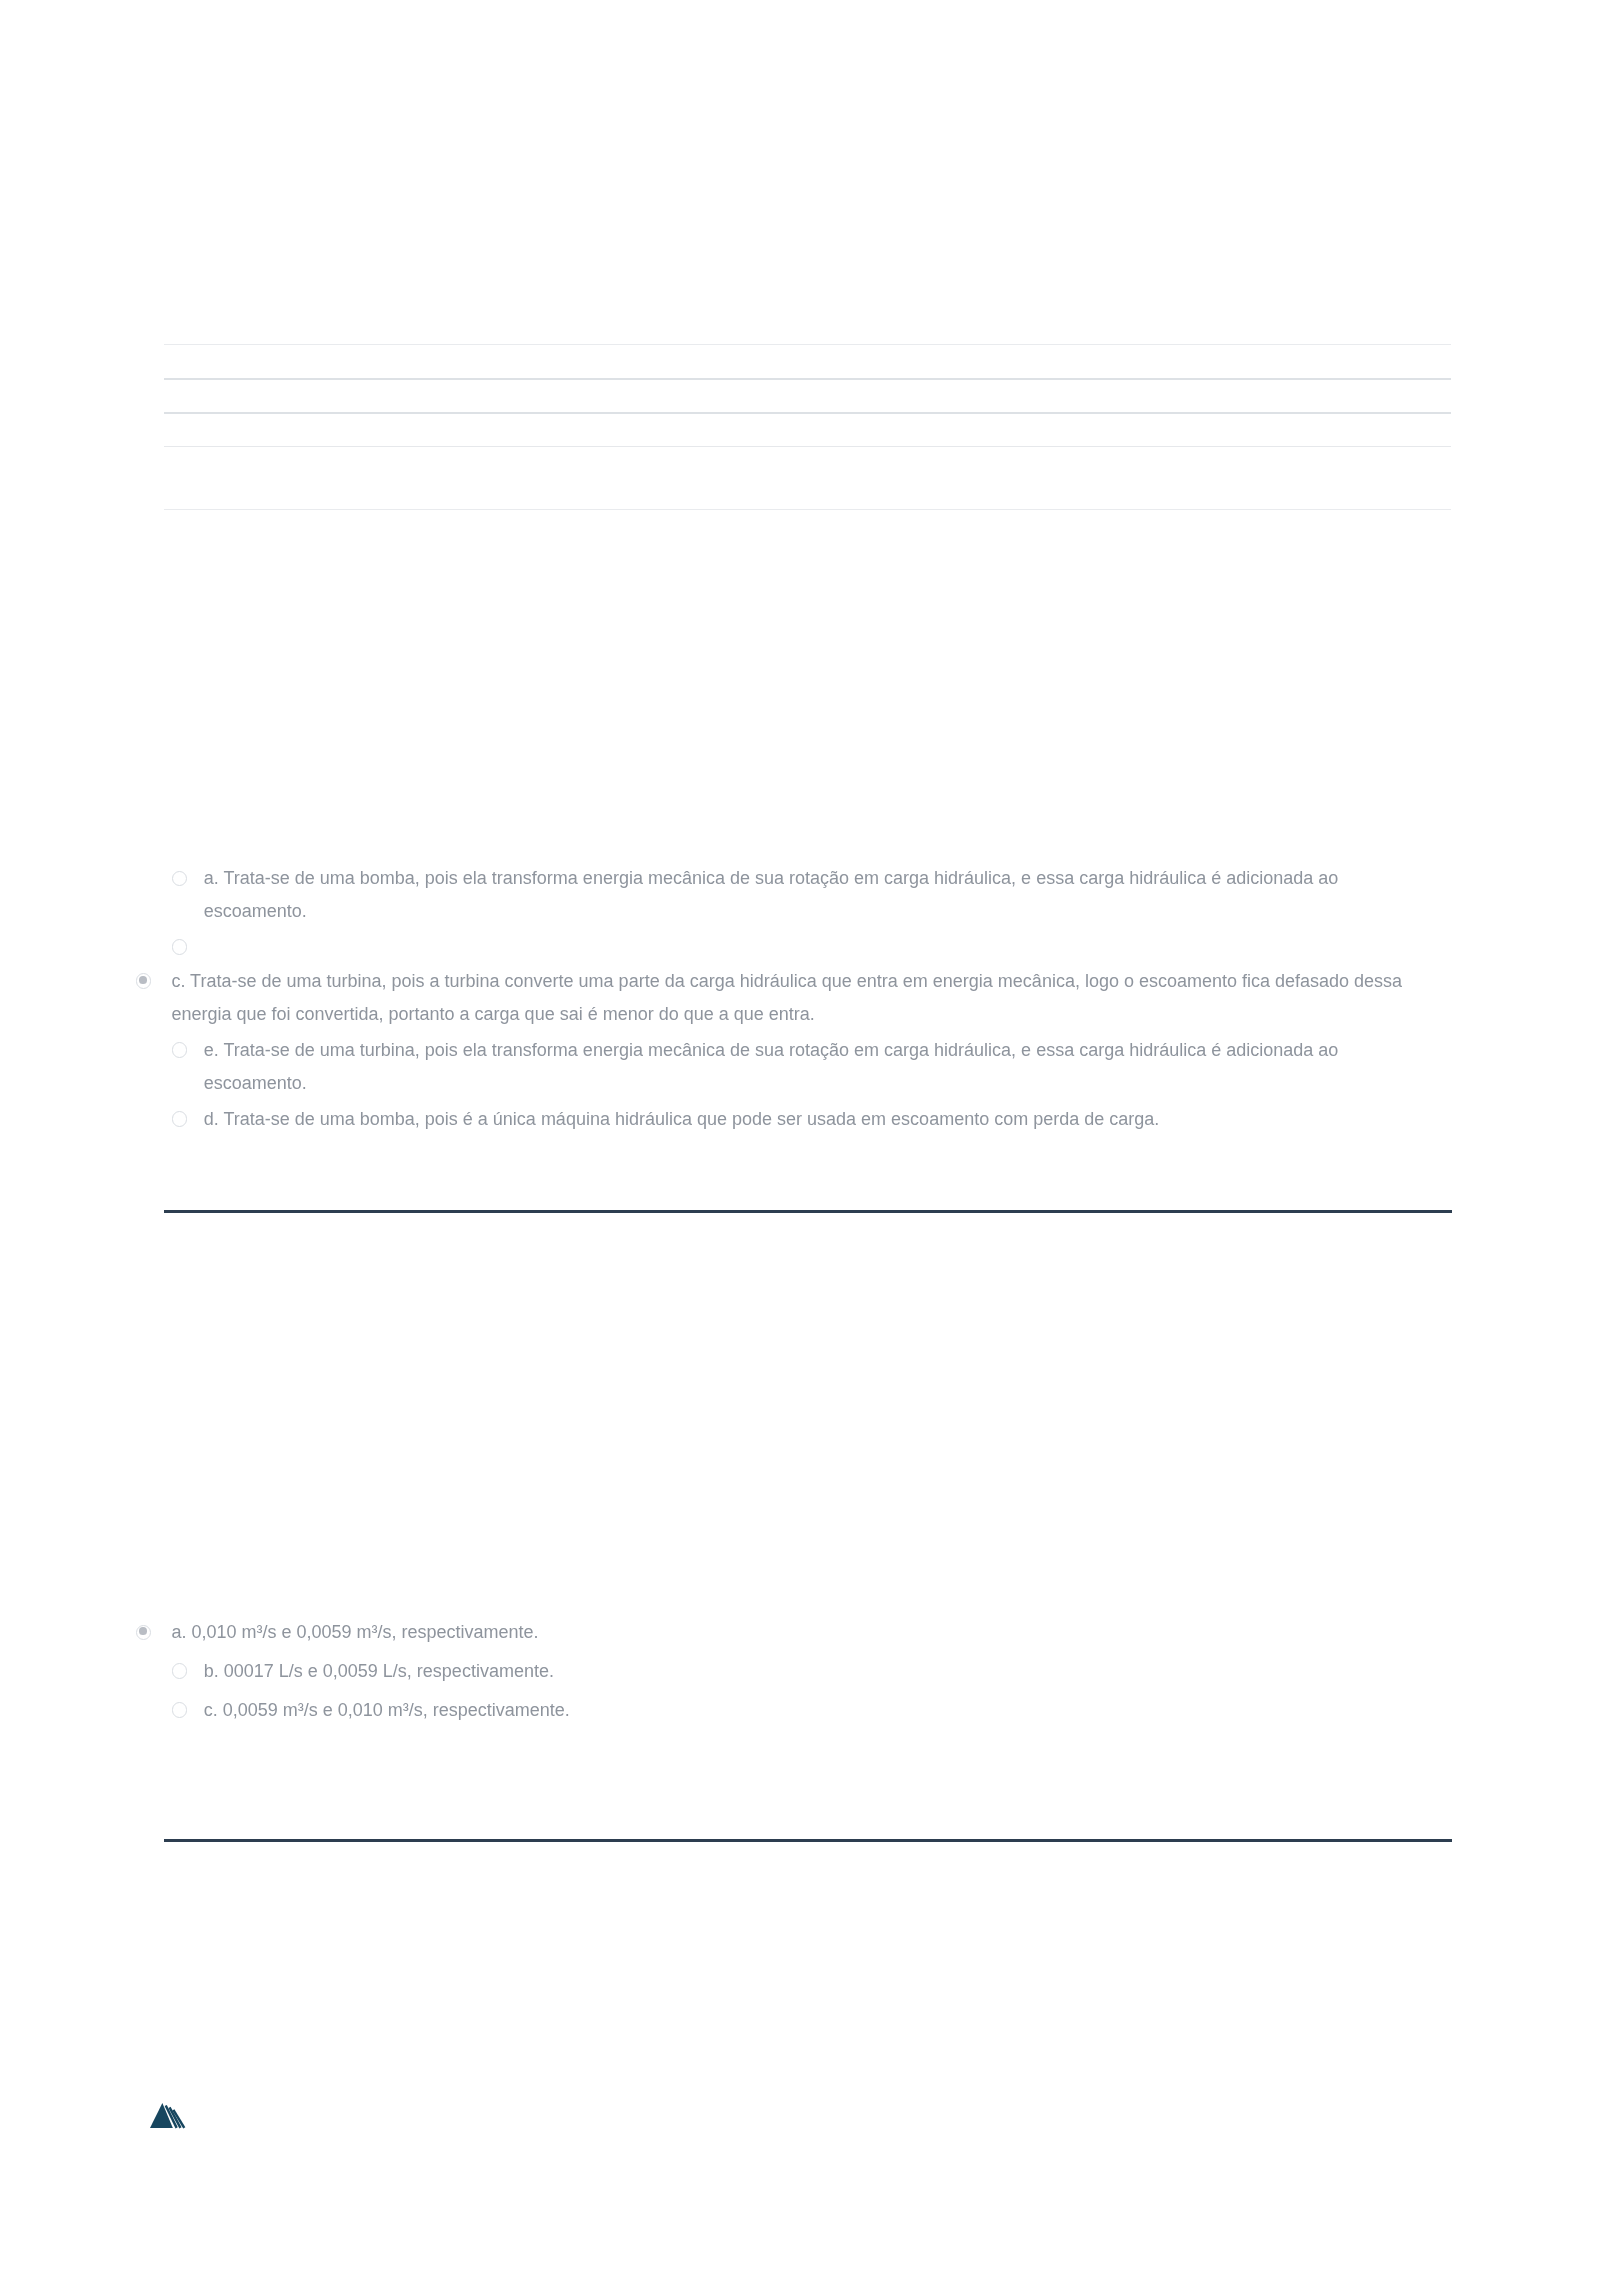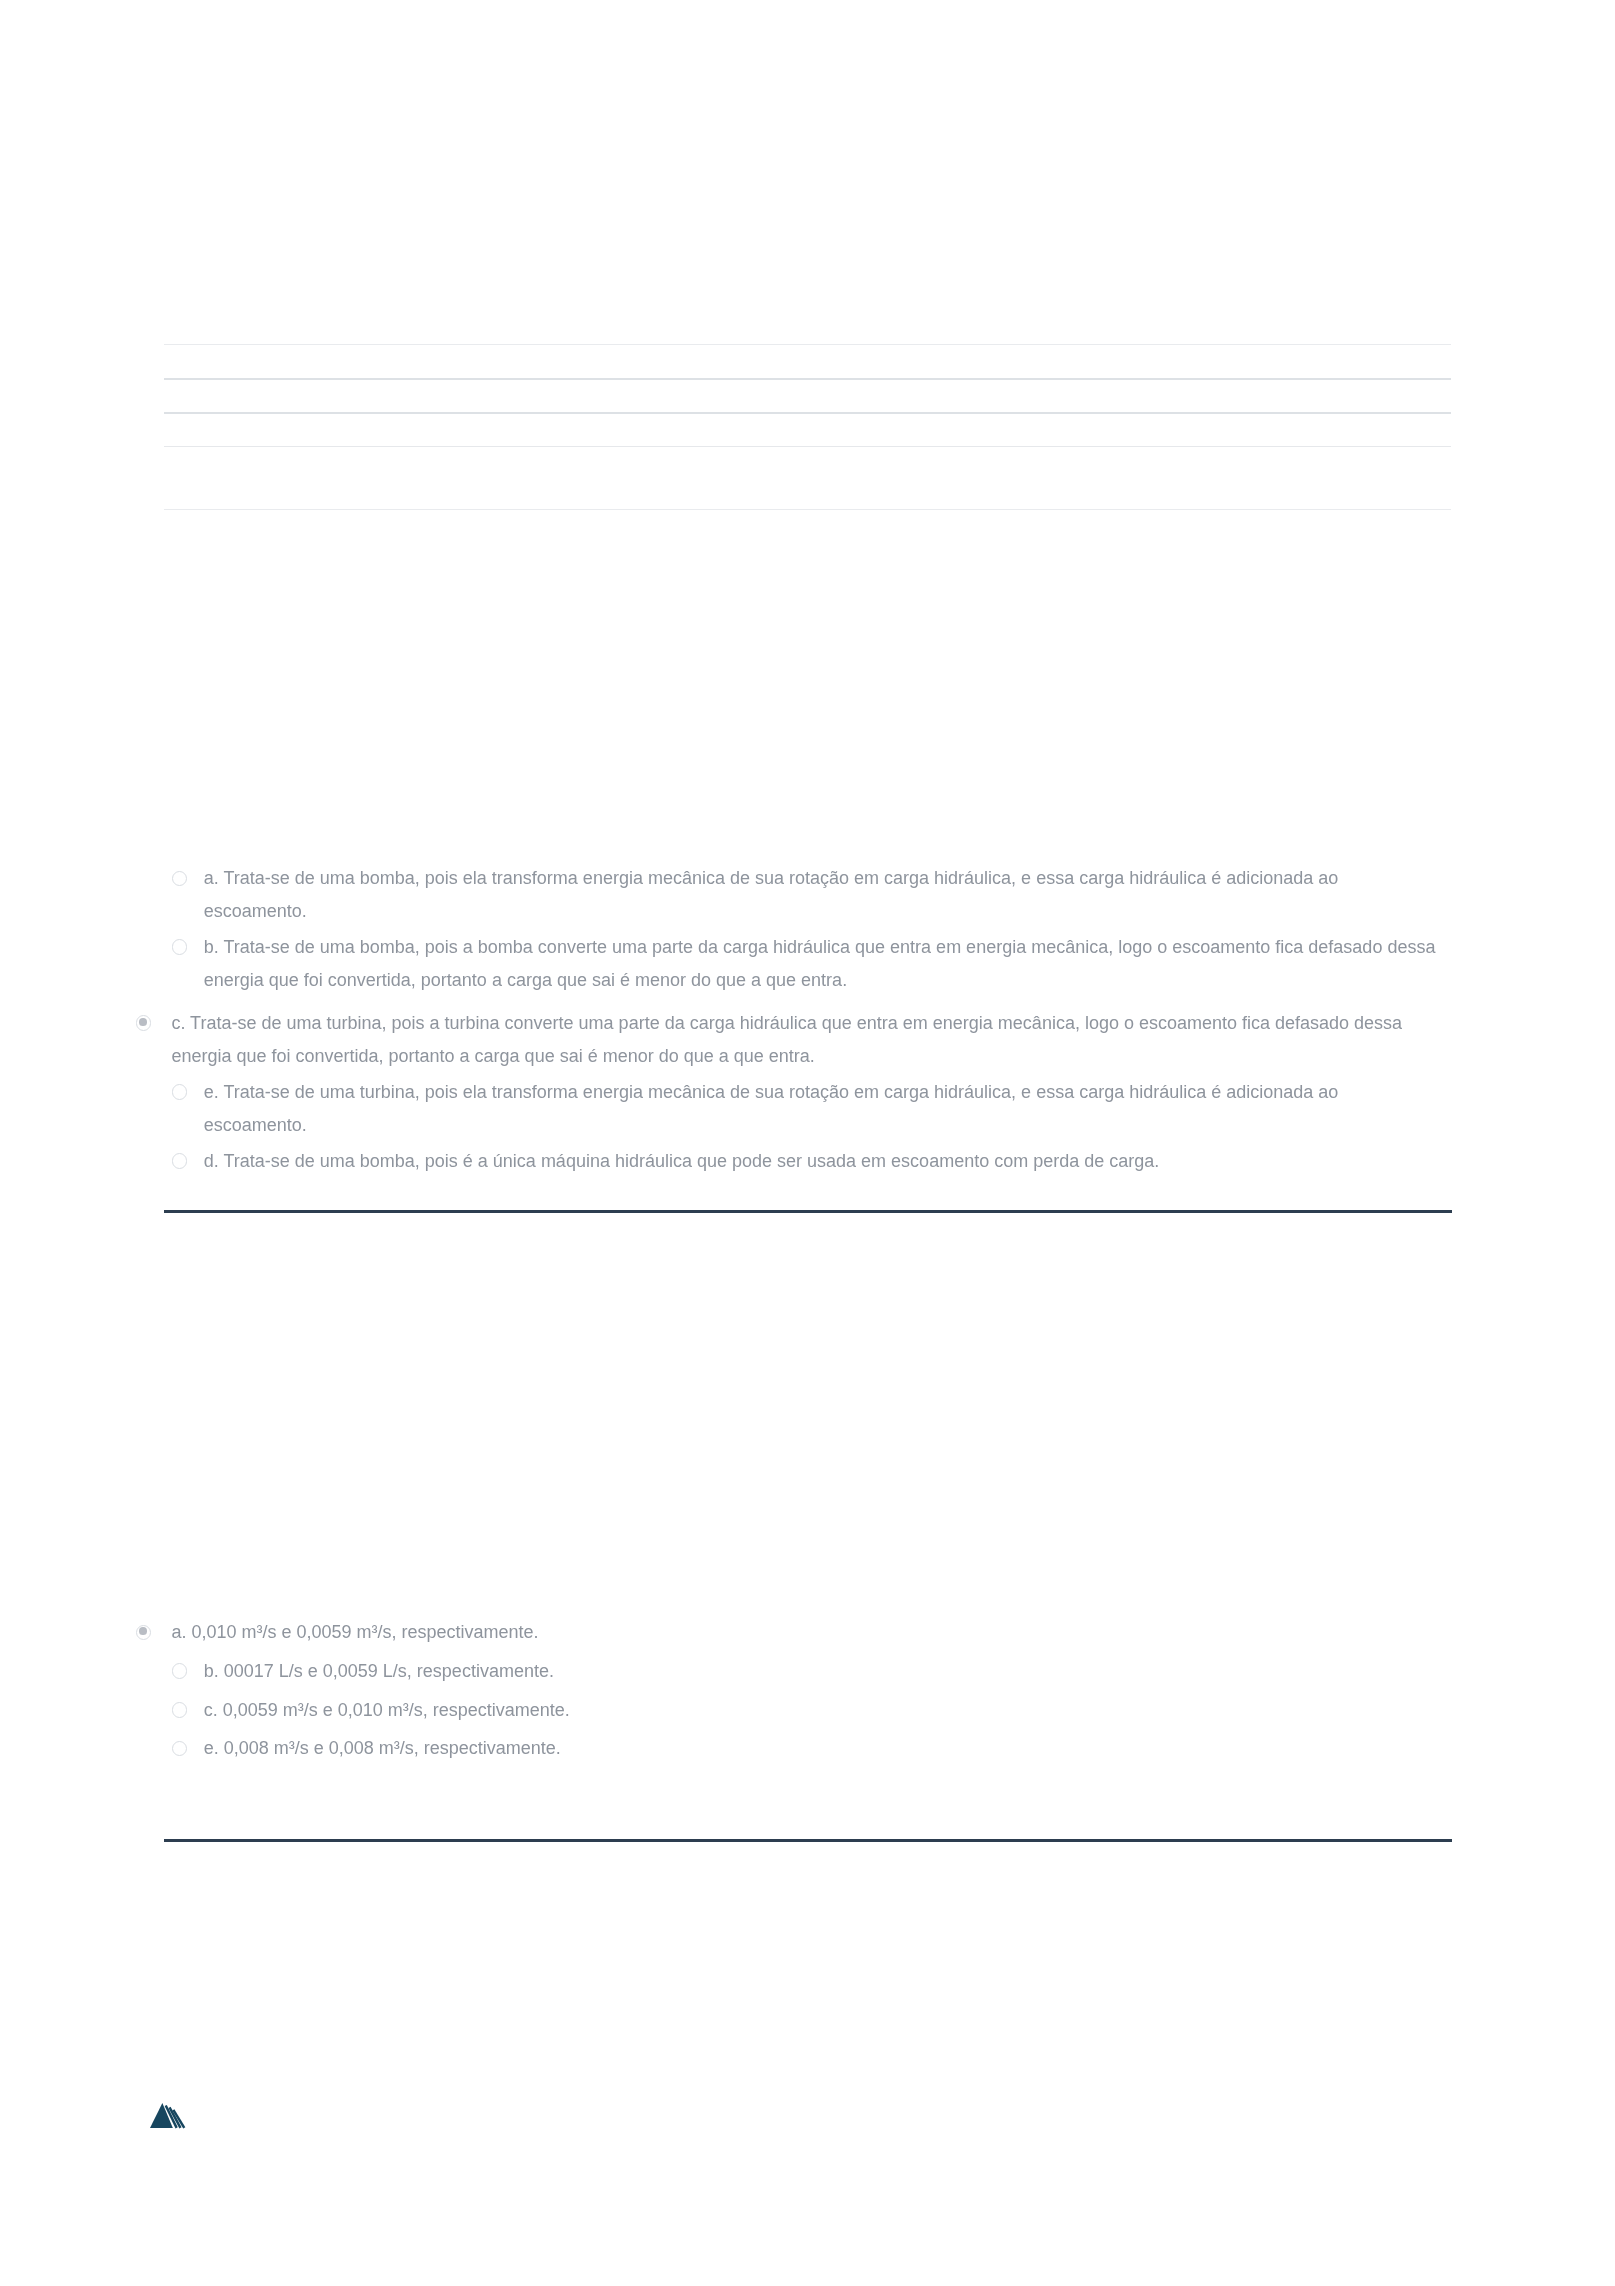--- a/index.html
+++ b/index.html
@@ -95,21 +95,20 @@
   <div class="hline hl-5"></div>
 </div>
 
 <div class="options q1">
   <div class="option">
     <span class="radio"></span>
     <span class="opt-text">a. Trata-se de uma bomba, pois ela transforma energia mecânica de sua rotação em carga hidráulica, e essa carga hidráulica é adicionada ao escoamento.</span>
   </div>
   <div class="option">
     <span class="radio"></span>
-    <span class="opt-text">b. Trata-se de uma bomba, pois a bomba converte uma parte da carga hidráulica que entra em energia mecânica, logo o escoamento fica defasado dessa energia que foi convertida, portanto a carga que sai é menor do que a que entra.</span>
   </div>
   <div class="option selected">
     <span class="radio checked"></span>
     <span class="opt-text">c. Trata-se de uma turbina, pois a turbina converte uma parte da carga hidráulica que entra em energia mecânica, logo o escoamento fica defasado dessa energia que foi convertida, portanto a carga que sai é menor do que a que entra.</span>
   </div>
   <div class="option">
     <span class="radio"></span>
     <span class="opt-text">e. Trata-se de uma turbina, pois ela transforma energia mecânica de sua rotação em carga hidráulica, e essa carga hidráulica é adicionada ao escoamento.</span>
   </div>
   <div class="option">
@@ -126,24 +125,20 @@
     <span class="opt-text">a. 0,010 m³/s e 0,0059 m³/s, respectivamente.</span>
   </div>
   <div class="option">
     <span class="radio"></span>
     <span class="opt-text">b. 00017 L/s e 0,0059 L/s, respectivamente.</span>
   </div>
   <div class="option">
     <span class="radio"></span>
     <span class="opt-text">c. 0,0059 m³/s e 0,010 m³/s, respectivamente.</span>
   </div>
-  <div class="option">
-    <span class="radio"></span>
-    <span class="opt-text">e. 0,008 m³/s e 0,008 m³/s, respectivamente.</span>
-  </div>
 </div>
 
 <div class="divider div-2"></div>
 
 <svg class="logo" viewBox="0 0 42 28" xmlns="http://www.w3.org/2000/svg">
   <polygon points="0,27 13,1 24,27" fill="#17465f"></polygon>
   <line x1="16.5" y1="3.5" x2="28" y2="27" stroke="#17465f" stroke-width="2.6"></line>
   <line x1="20.5" y1="5.5" x2="32" y2="27" stroke="#17465f" stroke-width="2.6"></line>
   <line x1="24.5" y1="8" x2="36" y2="27" stroke="#17465f" stroke-width="2.6"></line>
 </svg>

